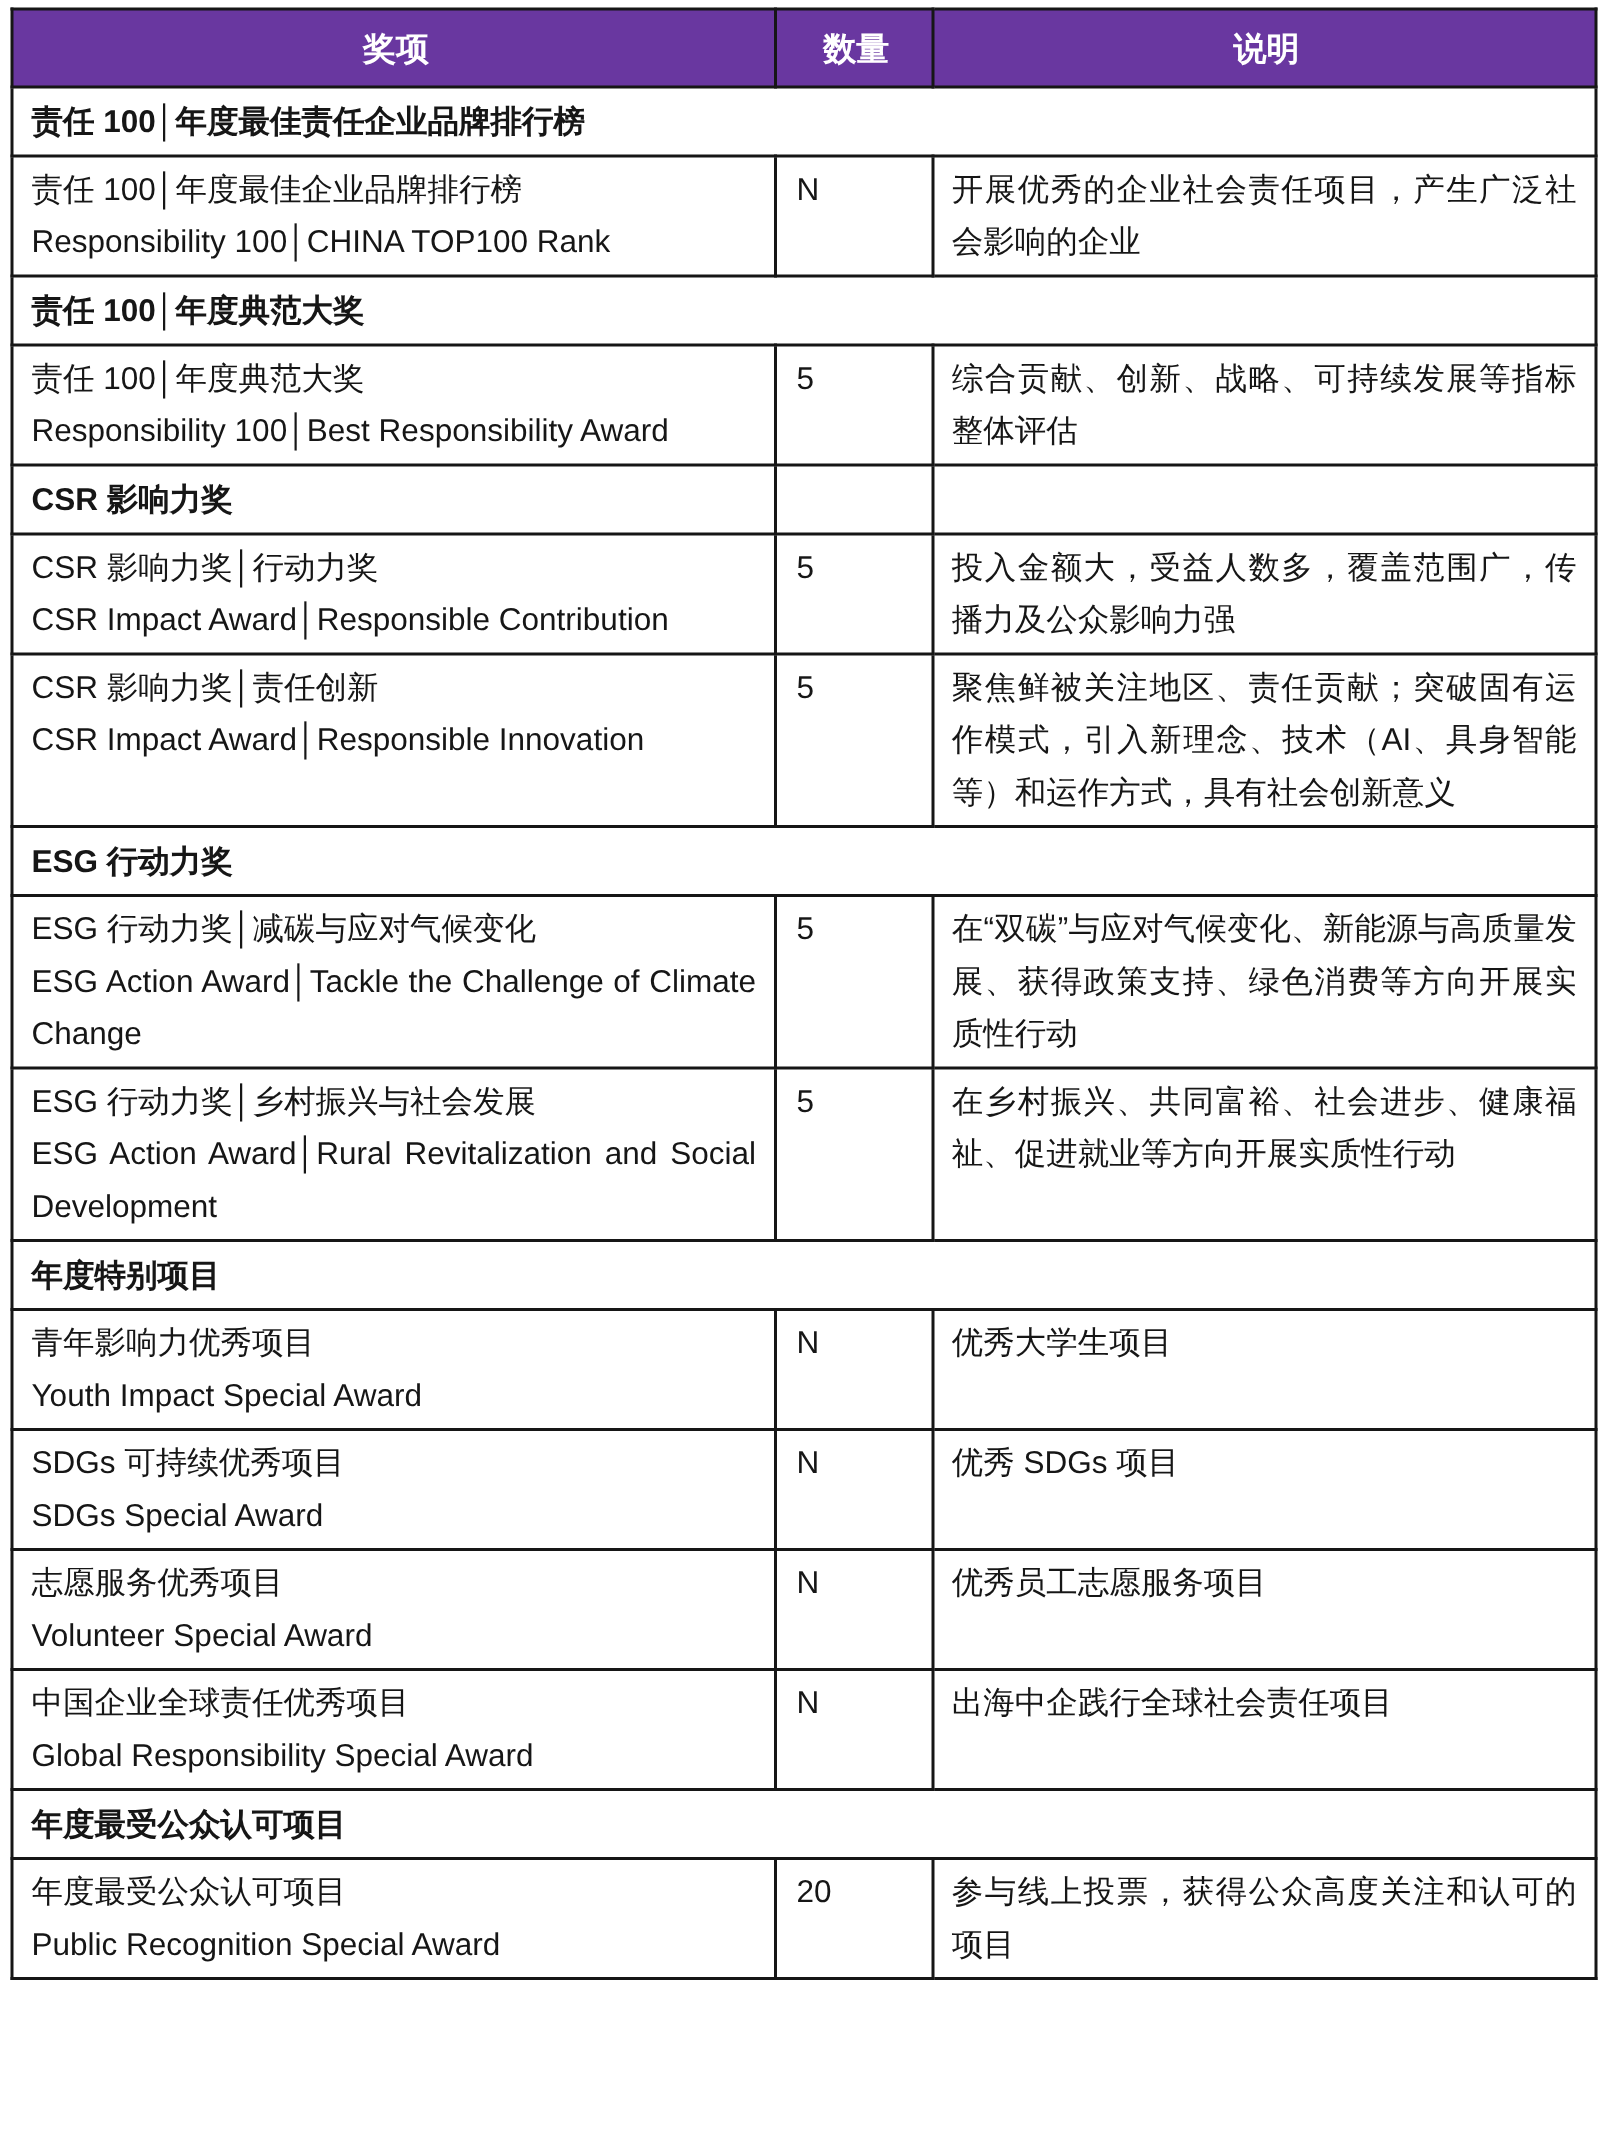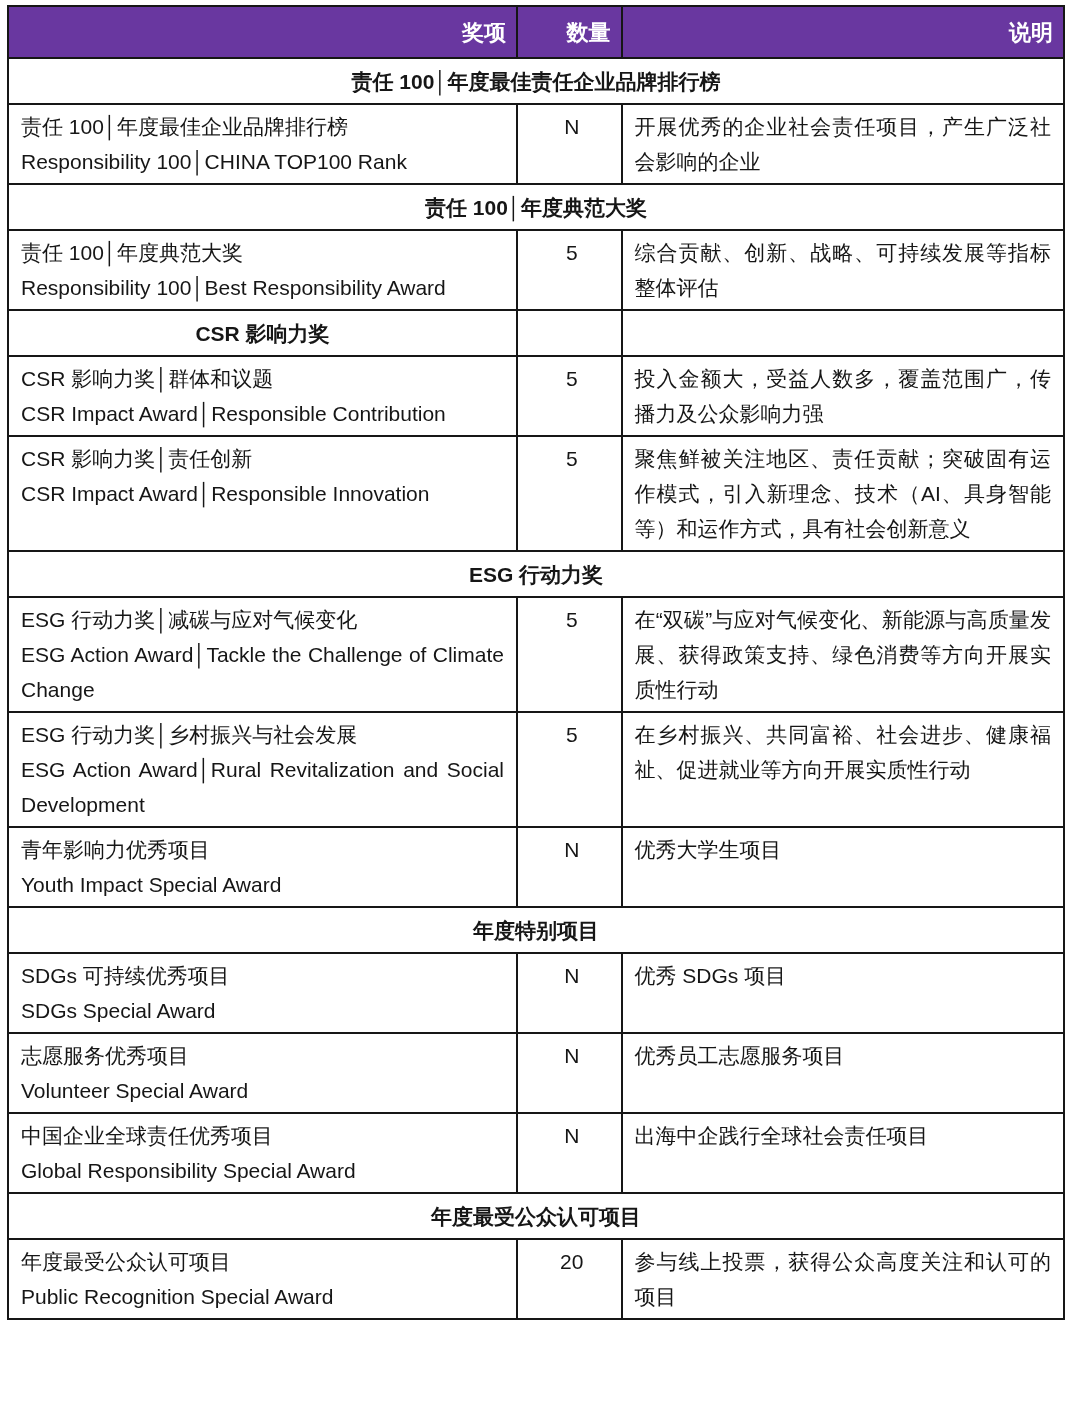--- a/index.html
+++ b/index.html
@@ -18,26 +18,25 @@
   table.awards {
     width: 100%;
     border-collapse: collapse;
     table-layout: fixed;
     border: 2px solid #161616;
   }
   th, td {
     border: 2px solid #161616;
     vertical-align: top;
     box-sizing: border-box;
-    text-align: center;
   }
   thead th {
     background: var(--header-bg, #6937A0);
     color: #ffffff;
-    text-align: right;
+    text-align: center;
     font-weight: bold;
     font-size: 22px;
     line-height: 35px;
     padding: 8px 10px 7px 13px;
   }
   td.name-cell, td.desc-cell {
     font-size: 21px;
     line-height: 35px;
     padding: 4px 12px 4px 12px;
     text-align: justify;
@@ -99,21 +98,21 @@
           <td class="qty-cell">5</td>
           <td class="desc-cell">综合贡献、创新、战略、可持续发展等指标整体评估</td>
         </tr>
         <tr>
           <td class="section-cell">CSR 影响力奖</td>
           <td class="qty-cell"></td>
           <td class="desc-cell"></td>
         </tr>
         <tr>
           <td class="name-cell">
-            <div class="name-zh">CSR 影响力奖│群体和议题</div>
+            <div class="name-zh">CSR 影响力奖│行动力奖</div>
             <div class="name-en">CSR Impact Award│Responsible Contribution</div>
           </td>
           <td class="qty-cell">5</td>
           <td class="desc-cell">投入金额大，受益人数多，覆盖范围广，传播力及公众影响力强</td>
         </tr>
         <tr>
           <td class="name-cell">
             <div class="name-zh">CSR 影响力奖│责任创新</div>
             <div class="name-en">CSR Impact Award│Responsible Innovation</div>
           </td>
@@ -133,29 +132,29 @@
         </tr>
         <tr>
           <td class="name-cell">
             <div class="name-zh">ESG 行动力奖│乡村振兴与社会发展</div>
             <div class="name-en">ESG Action Award│Rural Revitalization and Social Development</div>
           </td>
           <td class="qty-cell">5</td>
           <td class="desc-cell">在乡村振兴、共同富裕、社会进步、健康福祉、促进就业等方向开展实质性行动</td>
         </tr>
         <tr>
+          <td class="section-cell" colspan="3">年度特别项目</td>
+        </tr>
+        <tr>
           <td class="name-cell">
             <div class="name-zh">青年影响力优秀项目</div>
             <div class="name-en">Youth Impact Special Award</div>
           </td>
           <td class="qty-cell">N</td>
           <td class="desc-cell">优秀大学生项目</td>
-        </tr>
-        <tr>
-          <td class="section-cell" colspan="3">年度特别项目</td>
         </tr>
         <tr>
           <td class="name-cell">
             <div class="name-zh">SDGs 可持续优秀项目</div>
             <div class="name-en">SDGs Special Award</div>
           </td>
           <td class="qty-cell">N</td>
           <td class="desc-cell">优秀 SDGs 项目</td>
         </tr>
         <tr>

